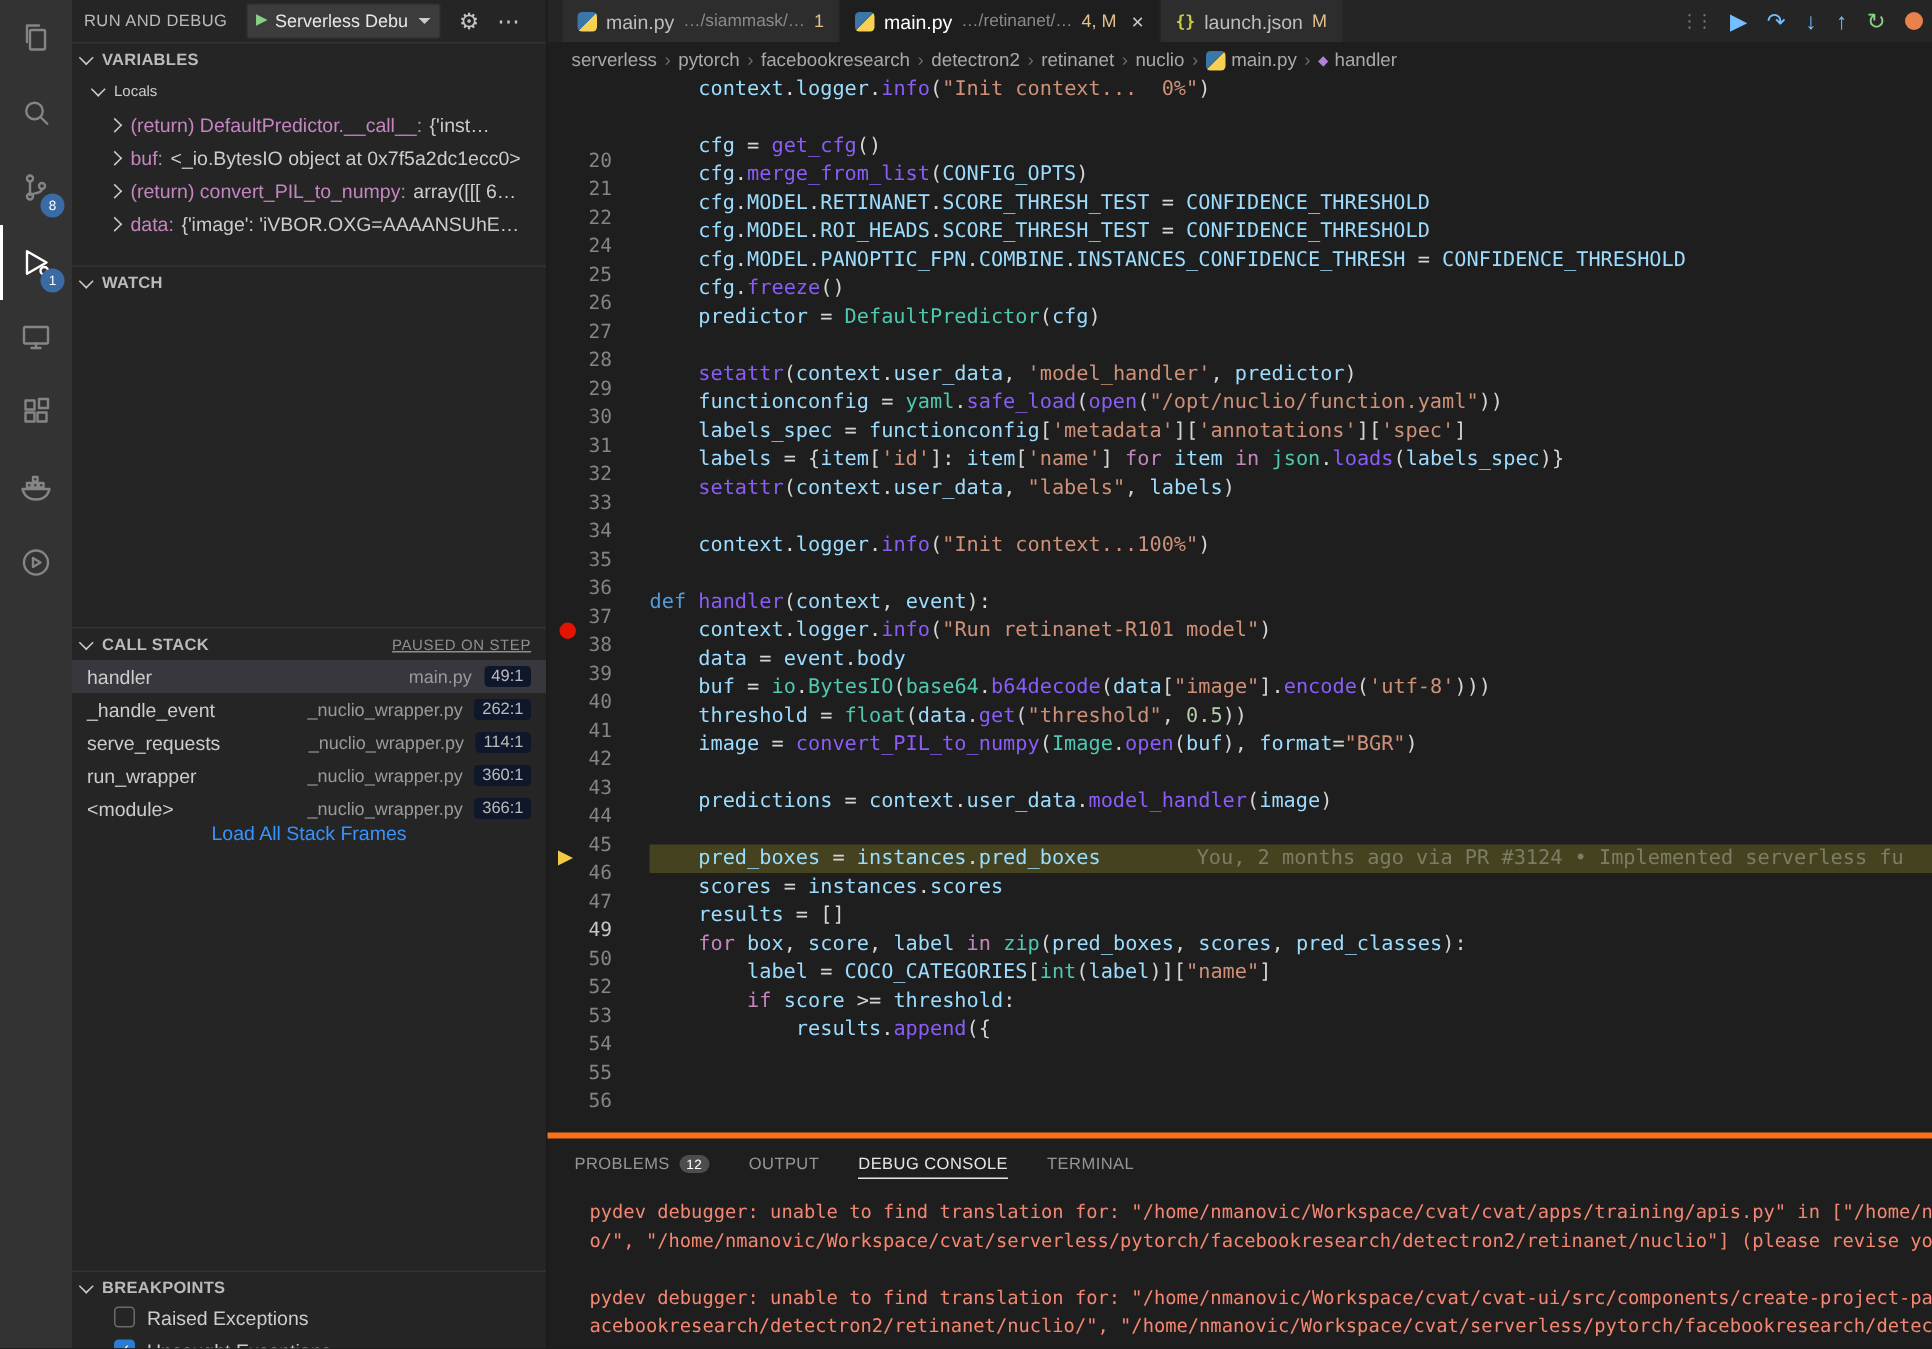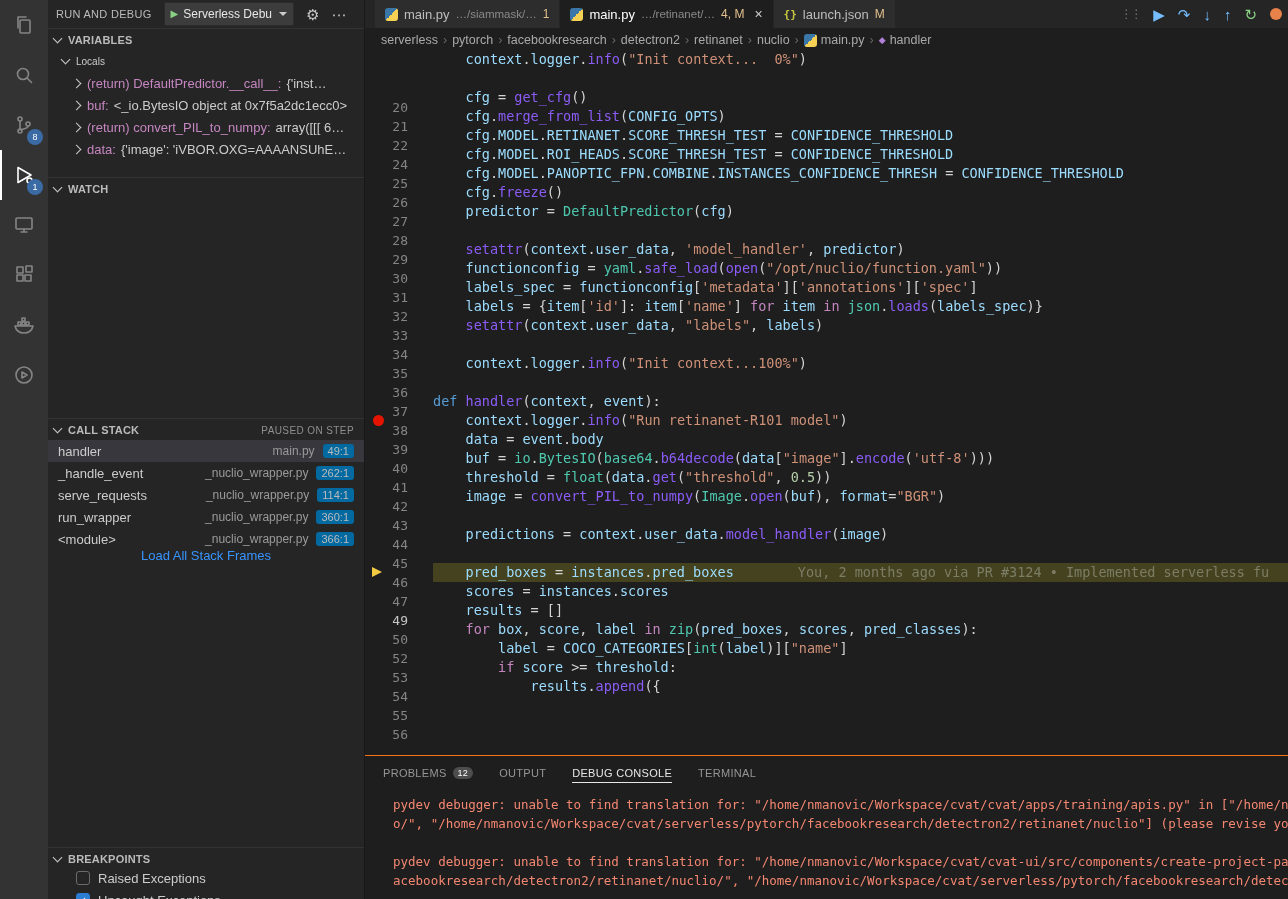--- a/index.html
+++ b/index.html
@@ -32,23 +32,23 @@
   .scope-row{position:absolute;left:0;right:0;top:50px;height:22px;display:flex;align-items:center;padding-left:8px;font-size:10px;color:#ccc;cursor:pointer;}
   #var-rows{position:absolute;top:72px;left:0;right:0;height:105px;overflow:hidden;}
   .var-row{height:22px;display:flex;align-items:center;padding-left:18px;white-space:nowrap;overflow:hidden;cursor:pointer;}
   .var-name{color:#c586c0;margin-right:5px;flex:none;}
   .var-val{color:#cccccc;overflow:hidden;}
 
   #cs-rows{position:absolute;top:440px;left:0;right:0;}
   .cs-row{height:22px;display:flex;align-items:center;padding:0 10px;font-size:13px;color:#cccccc;cursor:pointer;white-space:nowrap;}
   .cs-row.sel{background:#37373d;}
   .cs-file{margin-left:auto;color:#9a9a9a;font-size:12px;}
-  .cs-pos{margin-left:8px;background:#0369a1;border-radius:3px;padding:1px 5px;font-size:11px;color:#bbbbbb;}
+  .cs-pos{margin-left:8px;background:#0f172a;border-radius:3px;padding:1px 5px;font-size:11px;color:#bbbbbb;}
   .load-link{position:absolute;top:548px;left:0;right:0;text-align:center;color:#3794ff;font-size:13px;cursor:pointer;}
-  .paused{margin-left:auto;margin-right:10px;font-weight:normal;font-size:10px;color:#8f8f8f;letter-spacing:.4px;}
+  .paused{margin-left:auto;margin-right:10px;font-weight:normal;font-size:10px;color:#8f8f8f;letter-spacing:.4px;text-decoration:underline;}
 
   #bp-rows{position:absolute;top:867px;left:0;right:0;}
   .bp-row{height:22px;display:flex;align-items:center;cursor:pointer;padding-left:12px;}
   .cb{width:14px;height:14px;border:1px solid #6b6b6b;border-radius:3px;background:#252526;margin:0 8px 0 16px;
       display:flex;align-items:center;justify-content:center;font-size:10px;color:#fff;flex:none;box-sizing:border-box;}
   .cb.on{background:#2b7cd3;border-color:#2b7cd3;}
 
   
   .main{position:absolute;left:365px;top:0;width:923px;height:899px;background:#1e1e1e;}
   .tabs{position:absolute;top:0;left:0;right:0;height:28px;background:#252526;display:flex;padding-left:10px;}
@@ -81,21 +81,21 @@
   .bp-dot{position:absolute;left:8px;top:4px;width:11px;height:11px;border-radius:50%;background:#e51400;}
   .dbg-arrow{position:absolute;left:7px;top:4px;width:0;height:0;border-left:10px solid #f2cb42;
              border-top:5.5px solid transparent;border-bottom:5.5px solid transparent;}
   .ctext{white-space:pre;flex:1;overflow:hidden;}
   .cl.current .ctext{background:#44421f;}
   .blame{color:#7d7d66;margin-left:64px;}
   .tk-t{color:#d4d4d4;} .tk-v{color:#9cdcfe;} .tk-f{color:#8b5cf6;} .tk-s{color:#ce9178;}
   .tk-k{color:#c586c0;} .tk-kb{color:#569cd6;} .tk-n{color:#b5cea8;} .tk-c{color:#4ec9b0;}
 
   
-  .panel{position:absolute;left:0;right:0;top:755px;height:144px;background:#1e1e1e;border-top:1px solid #f97316;box-sizing:border-box;}
+  .panel{position:absolute;left:0;right:0;top:755px;height:144px;background:#1e1e1e;border-top:4px solid #f97316;box-sizing:border-box;}
   .panel-tabs{position:absolute;top:0;left:0;right:0;height:34px;display:flex;align-items:center;gap:26px;padding-left:18px;}
   .ptab{display:flex;align-items:center;gap:6px;font-size:11px;color:#969696;letter-spacing:.3px;cursor:pointer;height:100%;}
   .ptab .pl{padding:3px 0;}
   .ptab.active{color:#e7e7e7;}
   .ptab.active .pl{border-bottom:1px solid #e7e7e7;}
   .pbadge{background:#4d4d4d;color:#ffffff;border-radius:9px;font-size:9px;padding:1px 5px;}
   .console{position:absolute;top:34px;left:0;right:0;bottom:0;padding:5px 0 0 28px;overflow:hidden;
            font-family:"DejaVu Sans Mono","Liberation Mono",monospace;font-size:12.5px;line-height:19px;color:#f48771;}
   .con-line{height:19px;white-space:pre;}
 </style>

